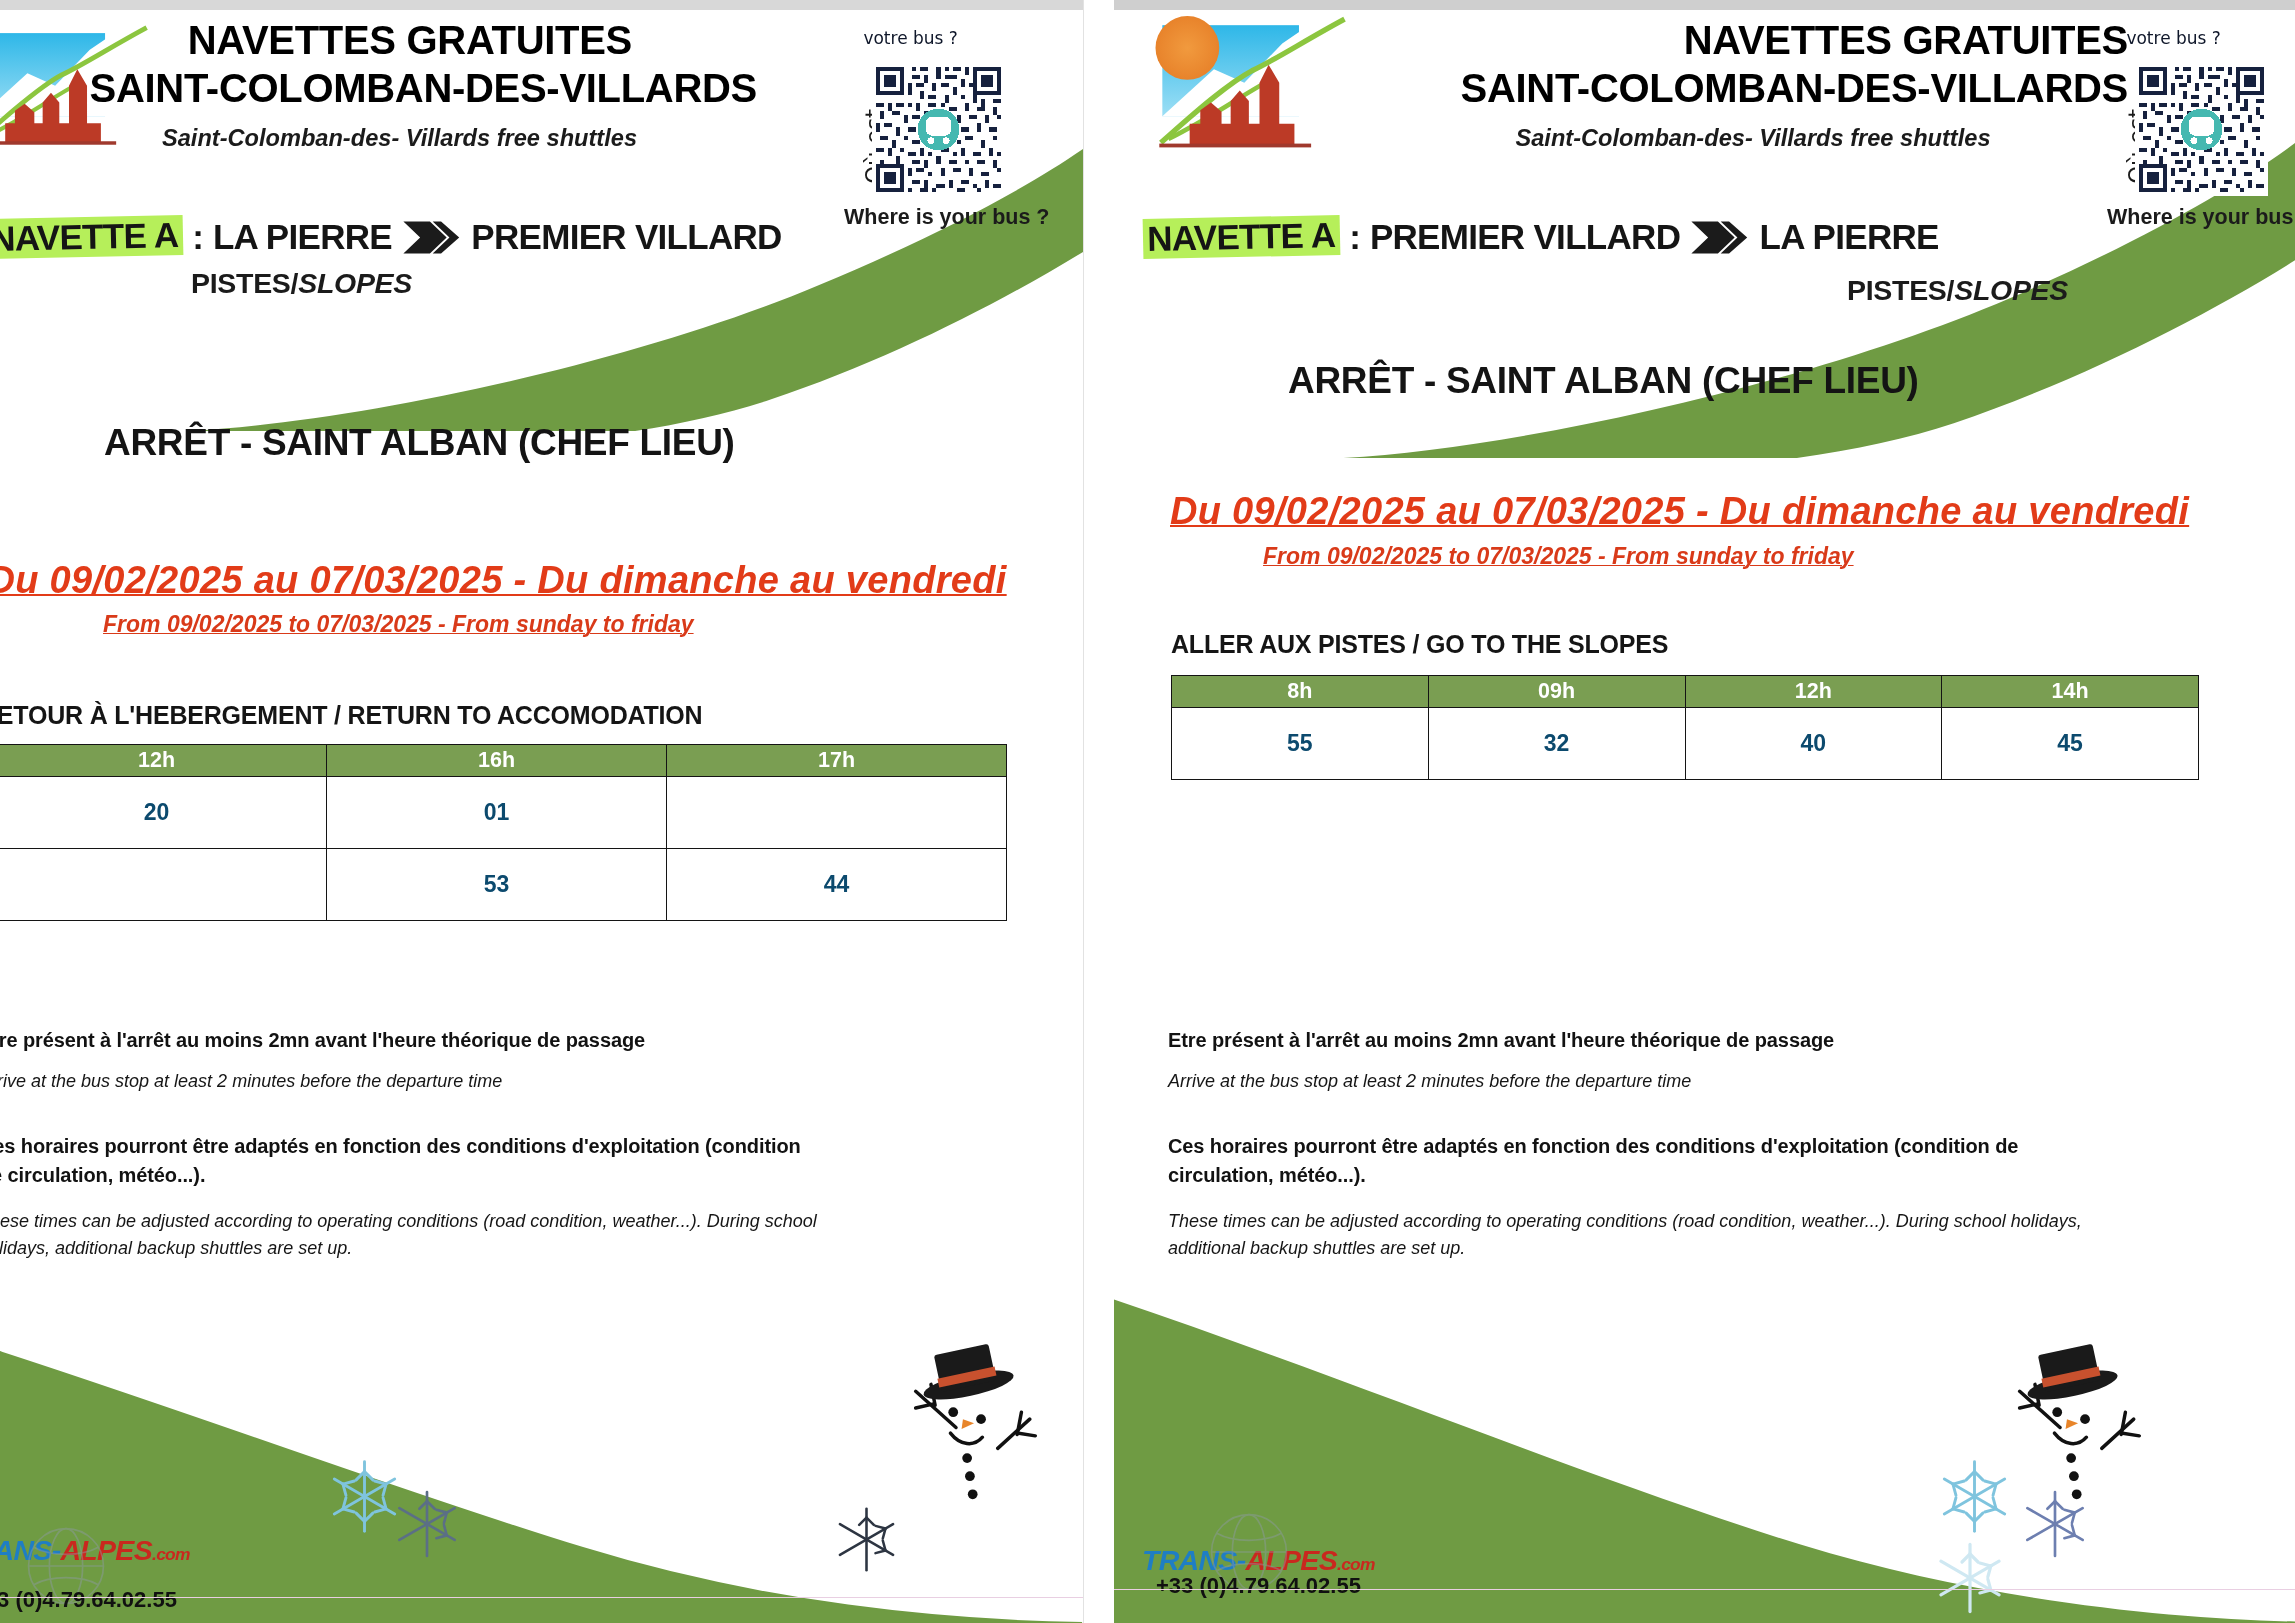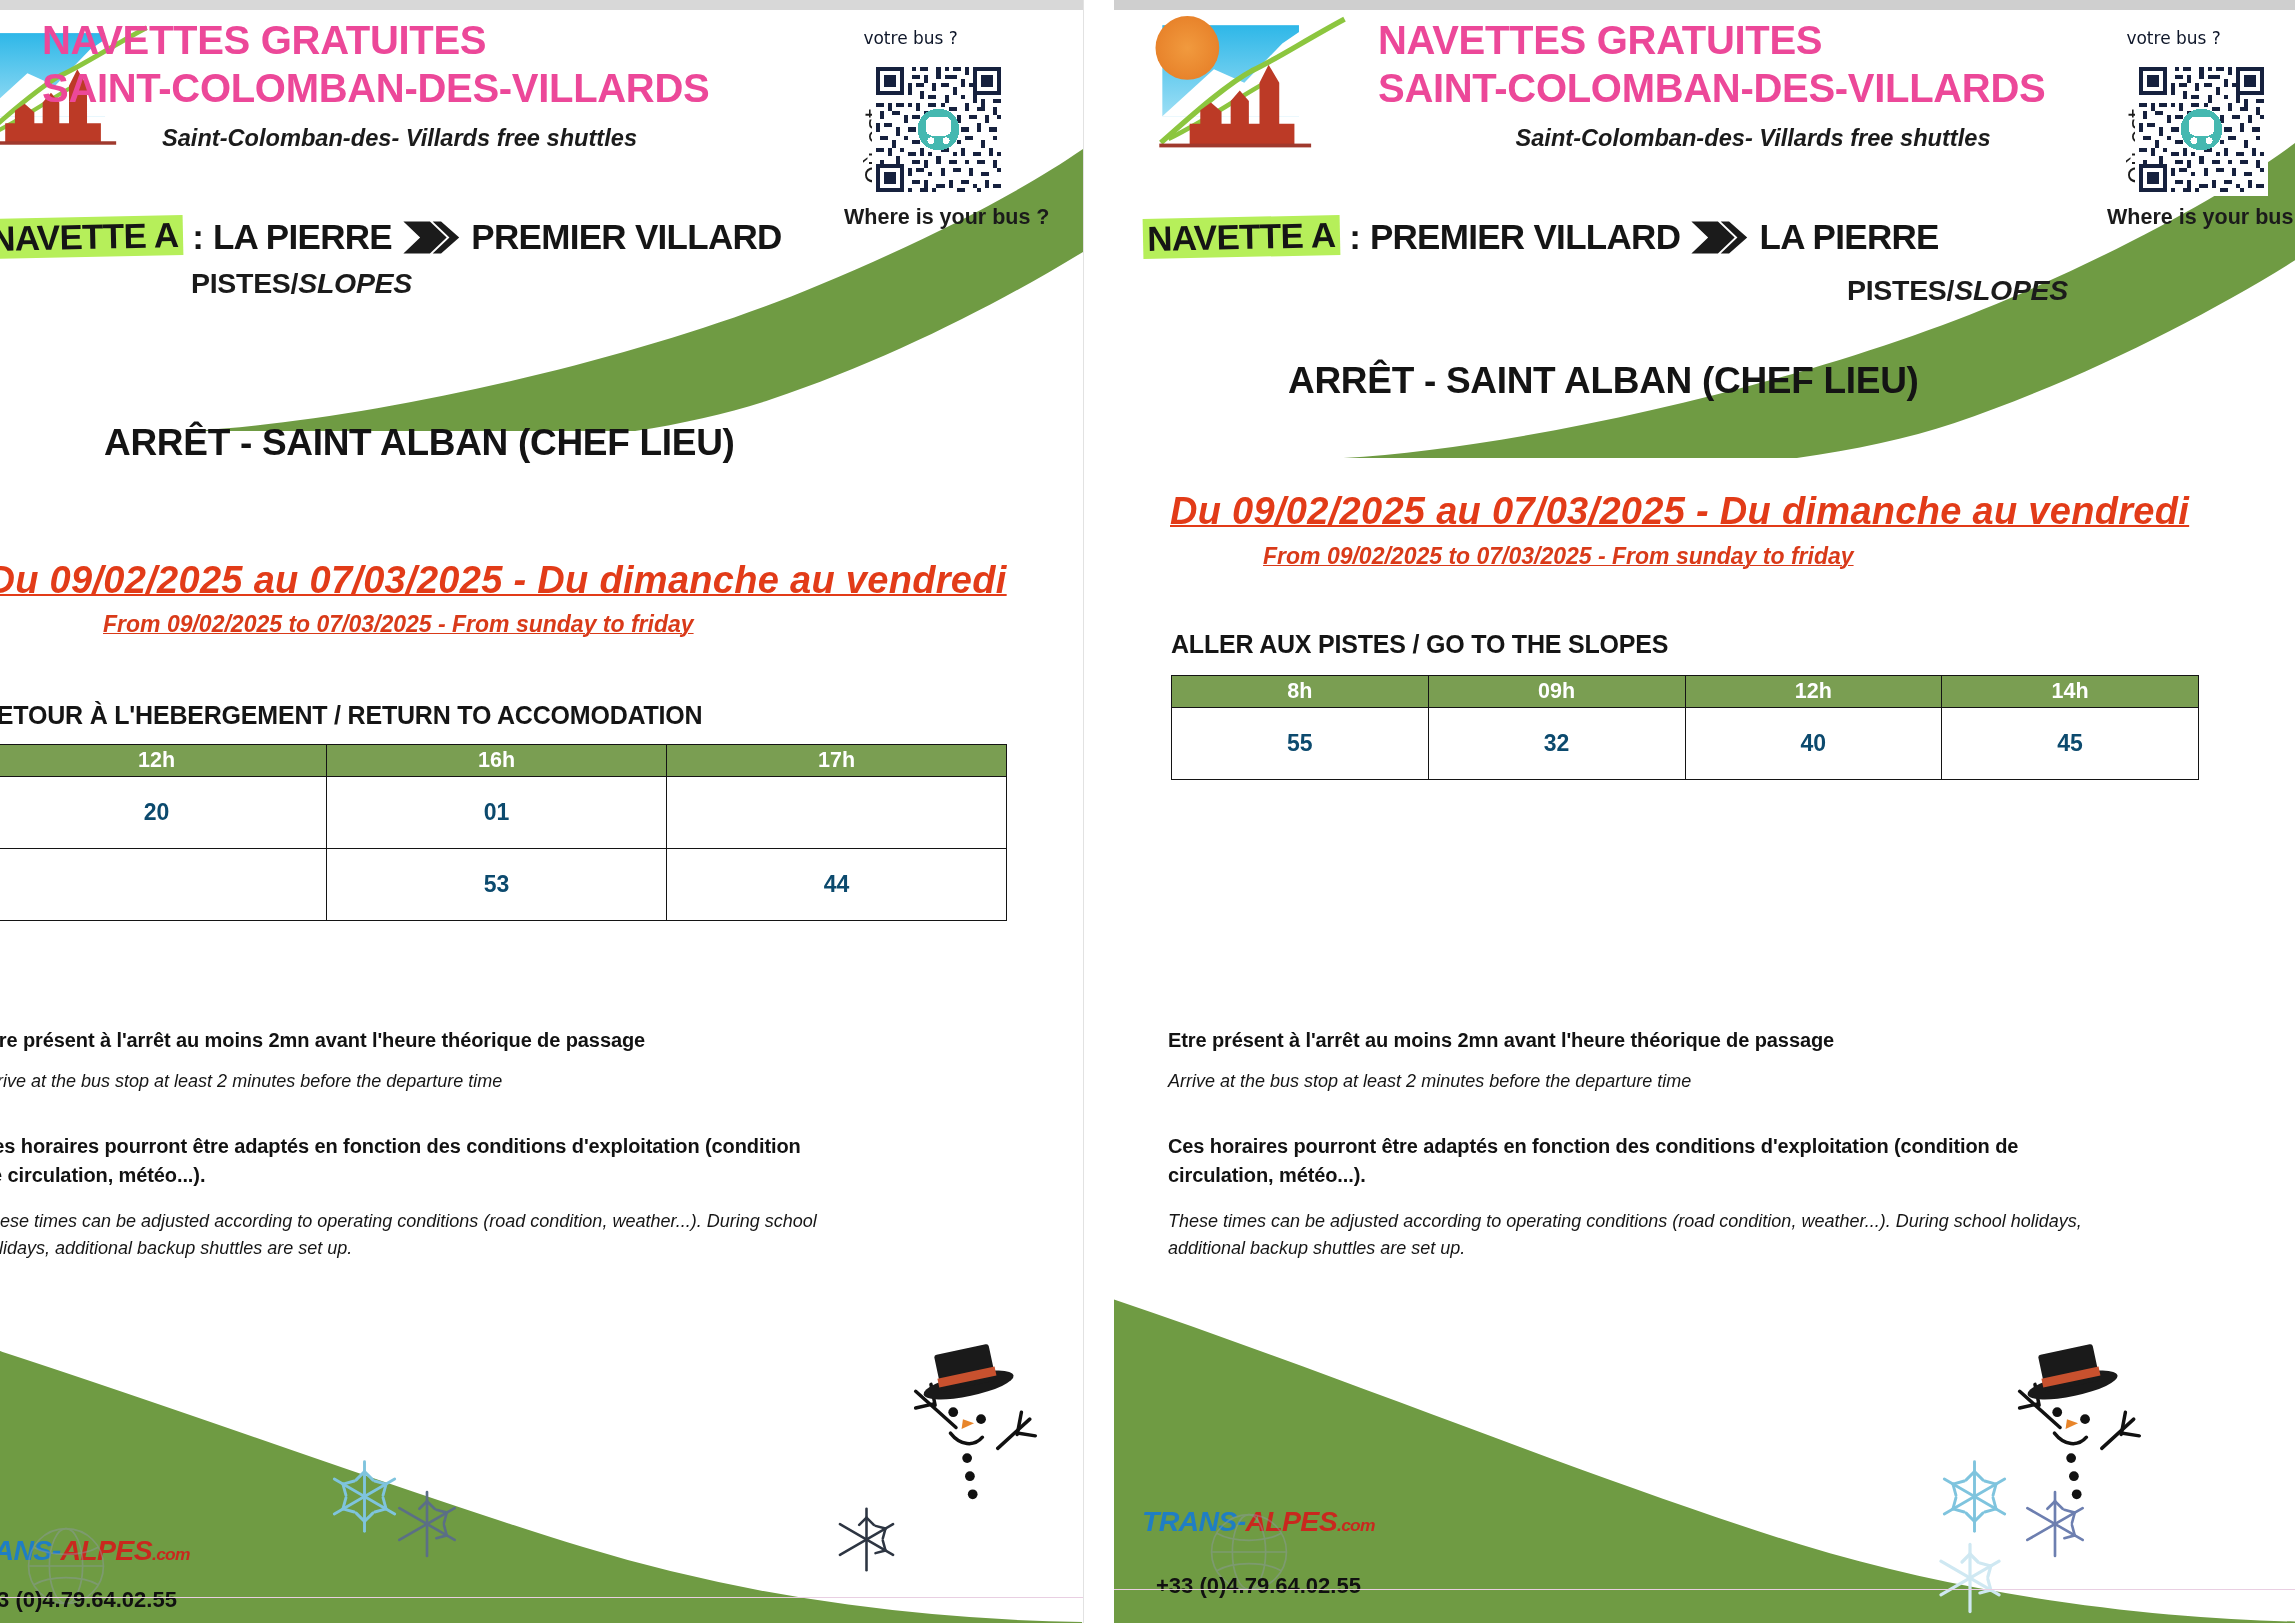--- a/index.html
+++ b/index.html
@@ -17,22 +17,22 @@
   #page-right .edge-strip{background:#cfcfcf;}
 
   
   .swoosh-top{position:absolute;pointer-events:none;}
   .swoosh-bottom{position:absolute;pointer-events:none;}
 
   
   .logo{position:absolute;width:208px;height:153px;}
 
   
-  .hd-title{position:absolute;font-weight:bold;color:#ec4899;letter-spacing:-0.3px;
-      font-family:"Liberation Sans",sans-serif;text-align:left;line-height:1.08;}
+  .hd-title{position:absolute;font-weight:bold;color:#000000;letter-spacing:-0.3px;
+      font-family:"Liberation Sans",sans-serif;text-align:right;line-height:1.08;}
   .hd-l1{font-size:40px;}
   .hd-l2{font-size:40px;}
   .hd-sub{position:absolute;font-style:italic;font-weight:bold;font-size:23.6px;color:#1b1b1b;text-align:center;}
 
   
   .qr-block{position:absolute;}
   .qr-votre{position:absolute;font-size:17px;color:#0f172a;font-family:"DejaVu Sans",sans-serif;white-space:nowrap;}
   .qr-ou{position:absolute;font-size:23px;color:#1b1b1b;font-family:"DejaVu Sans",sans-serif;
      transform:rotate(-90deg);transform-origin:left top;white-space:nowrap;}
   .qr-where{position:absolute;font-size:21.5px;font-weight:bold;color:#1b1b1b;white-space:nowrap;}
@@ -673,21 +673,21 @@
       </g>
       <circle cx="88" cy="98" r="7" fill="#111"></circle>
       <circle cx="128" cy="108" r="7" fill="#111"></circle>
       <path d="M102 108 L118 114 L100 122 Z" fill="#e8852a"></path>
       <path d="M84 128 C 98 146 118 148 130 134" stroke="#111" stroke-width="5" fill="none" stroke-linecap="round"></path>
       <circle cx="108" cy="164" r="7" fill="#111"></circle>
       <circle cx="112" cy="190" r="7" fill="#111"></circle>
       <circle cx="116" cy="216" r="7" fill="#111"></circle>
     </svg>
 
-    <div class="brand" style="left:28px;top:1505px;">
+    <div class="brand" style="left:28px;top:1544px;">
       <span class="t1">TRANS-</span><span class="t2">ALPES</span><span class="t3">.com</span>
     </div>
     <svg class="brand-globe" style="left:83px;top:1500px;" viewBox="0 0 100 100">
       <circle cx="50" cy="50" r="36" fill="none" stroke="#8e9aa6" stroke-width="1.6"></circle>
       <ellipse cx="50" cy="50" rx="16" ry="36" fill="none" stroke="#8e9aa6" stroke-width="1.6"></ellipse>
       <line x1="14" y1="50" x2="86" y2="50" stroke="#8e9aa6" stroke-width="1.6"></line>
       <path d="M19 32 C 35 41 65 41 81 32" fill="none" stroke="#8e9aa6" stroke-width="1.6"></path>
       <path d="M19 68 C 35 59 65 59 81 68" fill="none" stroke="#8e9aa6" stroke-width="1.6"></path>
     </svg>
     <div class="phone" style="left:42px;top:1573px;">+33 (0)4.79.64.02.55</div>

